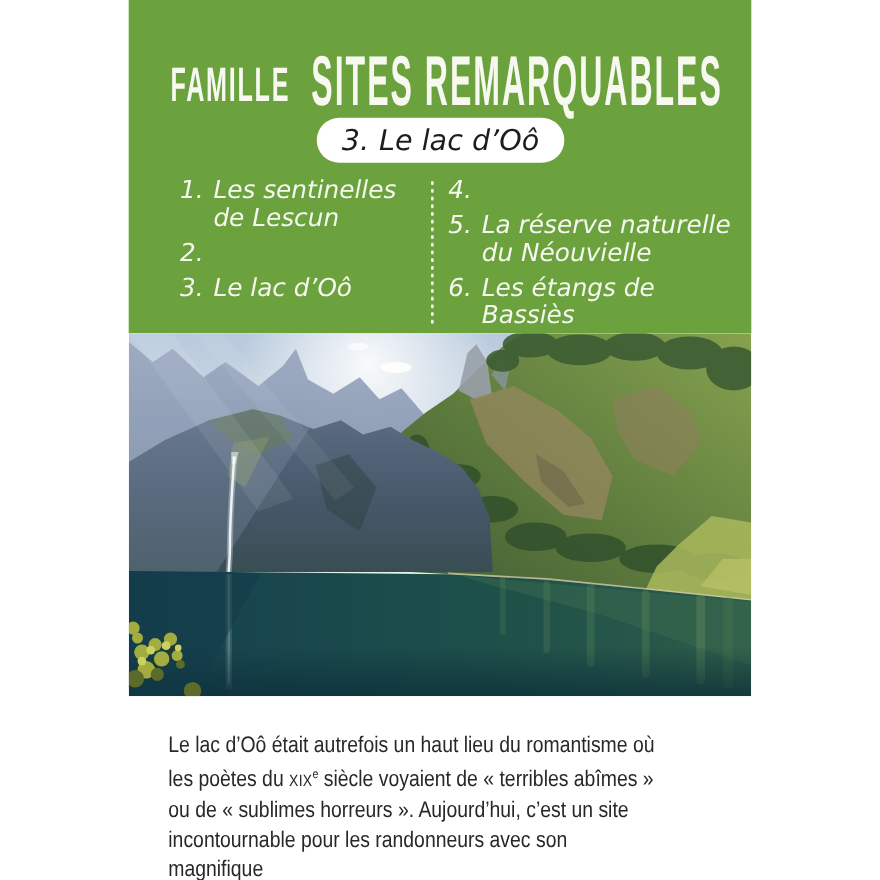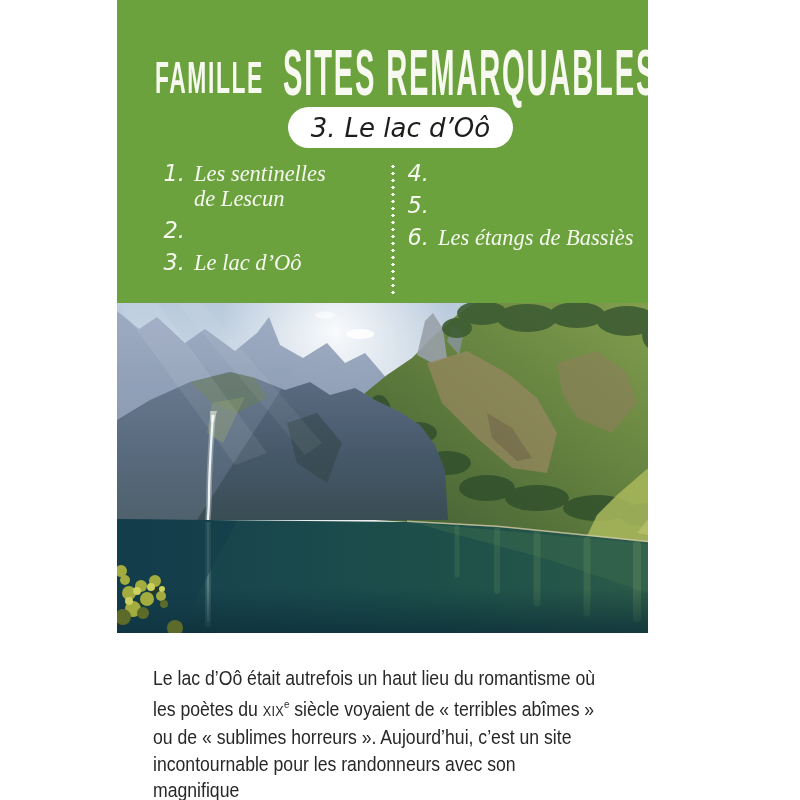--- a/index.html
+++ b/index.html
@@ -1,16 +1,16 @@
 <!DOCTYPE html>
 <html><head>
 <meta charset="utf-8">
 <style>
   html,body{margin:0;padding:0;background:#ffffff;}
-  #stage{position:relative;width:648px;height:800px;background:#ffffff;overflow:hidden;
+  #stage{position:relative;width:800px;height:800px;background:#ffffff;overflow:hidden;
          font-family:"Liberation Sans",sans-serif;}
   .card{position:absolute;left:117px;top:0;width:566px;height:800px;background:#ffffff;}
 
   
   .green-panel{position:absolute;left:0;top:0;width:566px;height:303px;background:#6ba23e;}
 
   .family-label{position:absolute;left:38px;top:56px;line-height:44px;font-size:44px;
     font-weight:bold;letter-spacing:3px;color:#f7f9f0;white-space:nowrap;
     transform:scaleX(.52);transform-origin:left top;}
   .family-name{position:absolute;left:166px;top:41px;line-height:64px;font-size:64px;
@@ -21,21 +21,21 @@
     border-radius:21px;display:flex;align-items:center;justify-content:center;gap:9px;
     font-family:"DejaVu Sans",sans-serif;font-style:italic;font-size:26px;color:#1d1d1b;}
 
   .member-list{position:absolute;top:161px;margin:0;padding:0;list-style:none;
     font-family:"DejaVu Sans",sans-serif;font-style:italic;font-size:22.5px;
     line-height:25px;color:#f5f8ee;}
   .member-list.left{left:44px;width:228px;}
   .member-list.right{left:288px;width:262px;}
   .member-list li{display:flex;gap:9px;margin-bottom:7px;}
   .member-list .num{min-width:24px;text-align:right;flex:0 0 auto;}
-  .member-list .label{white-space:pre-line;font-family:Liberation Serif, serif;}
+  .member-list .label{white-space:pre-line;}
 
   .dotted-divider{position:absolute;left:274px;top:163px;width:4px;height:132px;
     background-image:radial-gradient(circle,#f5f8ee 1.5px,rgba(255,255,255,0) 1.6px);
     background-size:4px 7px;background-repeat:repeat-y;}
 
   
   .photo{position:absolute;left:0;top:303px;width:566px;height:330px;overflow:hidden;}
   .photo svg{display:block;}
 
   
@@ -76,20 +76,22 @@
       </ul>
 
       <div class="dotted-divider"></div>
 
       <ul class="member-list right">
         <li>
           <span class="num">4.</span>
         </li>
         <li>
           <span class="num">5.</span>
+          <span class="label">La réserve naturelle
+du Néouvielle</span>
         </li>
         <li>
           <span class="num">6.</span>
           <span class="label">Les étangs de Bassiès</span>
         </li>
       </ul>
     </div>
 
     <div class="photo">
       <svg width="566" height="330" viewBox="0 0 566 330" xmlns="http://www.w3.org/2000/svg">

